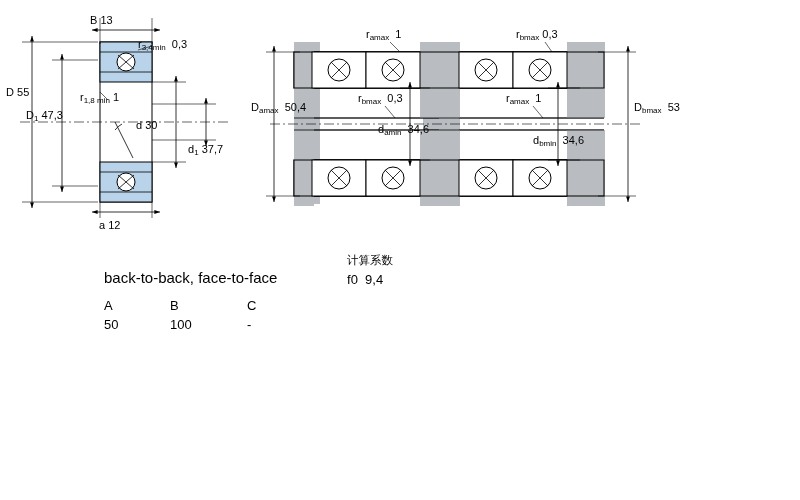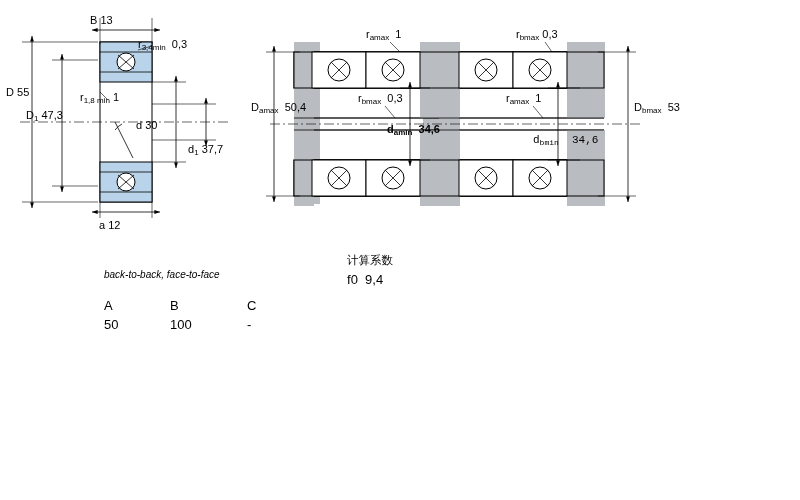--- a/index.html
+++ b/index.html
@@ -39,23 +39,22 @@
     vertical-align: -2px;
   }
   .tbl-title {
     position: absolute;
     font-size: 11.5px;
     font-weight: normal;
     white-space: nowrap;
   }
   .tbl-sub {
     position: absolute;
-    font-size: 10px;
+    font-size: 15px;
     white-space: nowrap;
-    font-style: italic;
   }
   .cell {
     position: absolute;
     font-size: 13px;
     white-space: nowrap;
   }
 </style>
 </head>
 <body>
 
@@ -301,27 +300,27 @@
   </div>
   <div class="lbl" style="left:251px; top:101px;">
     <span>D</span><span class="sub">amax</span>&nbsp;&nbsp;<span>50,4</span>
   </div>
   <div class="lbl" style="left:358px; top:92px;">
     <span>r</span><span class="sub">bmax</span>&nbsp;&nbsp;<span>0,3</span>
   </div>
   <div class="lbl" style="left:506px; top:92px;">
     <span>r</span><span class="sub">amax</span>&nbsp;&nbsp;<span>1</span>
   </div>
-  <div class="lbl" style="left:387px; top:123px;font-weight:bold;">
+  <div class="lbl" style="left:378px; top:123px;">
     <span>d</span><span class="sub">amin</span>&nbsp;&nbsp;<span>34,6</span>
   </div>
   <div class="lbl" style="left:602px; top:101px;margin-left:32px;">
     <span>D</span><span class="sub">bmax</span>&nbsp;&nbsp;<span>53</span>
   </div>
-  <div class="lbl" style="left:533px; top:134px;font-family:Liberation Mono, monospace;">
+  <div class="lbl" style="left:533px; top:134px;">
     <span>d</span><span class="sub">bmin</span>&nbsp;&nbsp;<span>34,6</span>
   </div>
 
   <div class="tbl-sub" style="left:104px; top:269px;">back-to-back, face-to-face</div>
 
   <div class="cell" style="left:104px; top:298px;">A</div>
   <div class="cell" style="left:170px; top:298px;">B</div>
   <div class="cell" style="left:247px; top:298px;">C</div>
 
   <div class="cell" style="left:104px; top:317px;">50</div>

